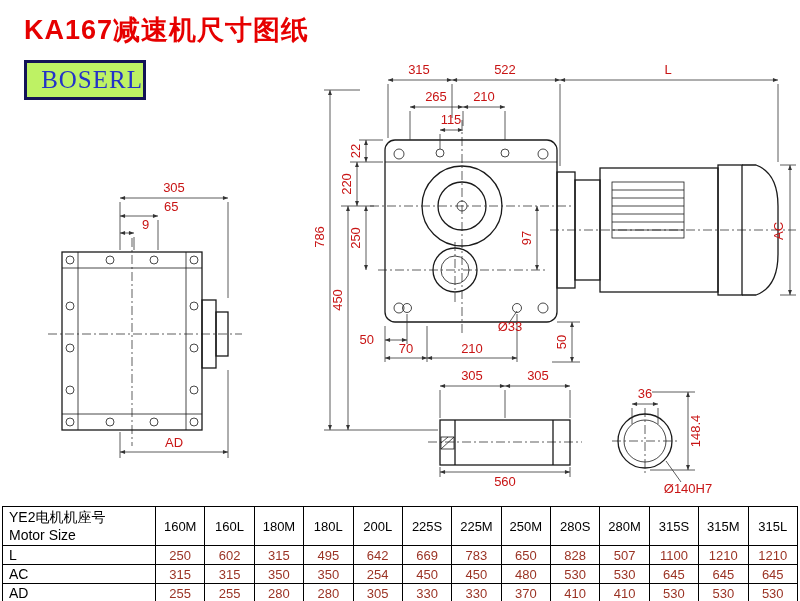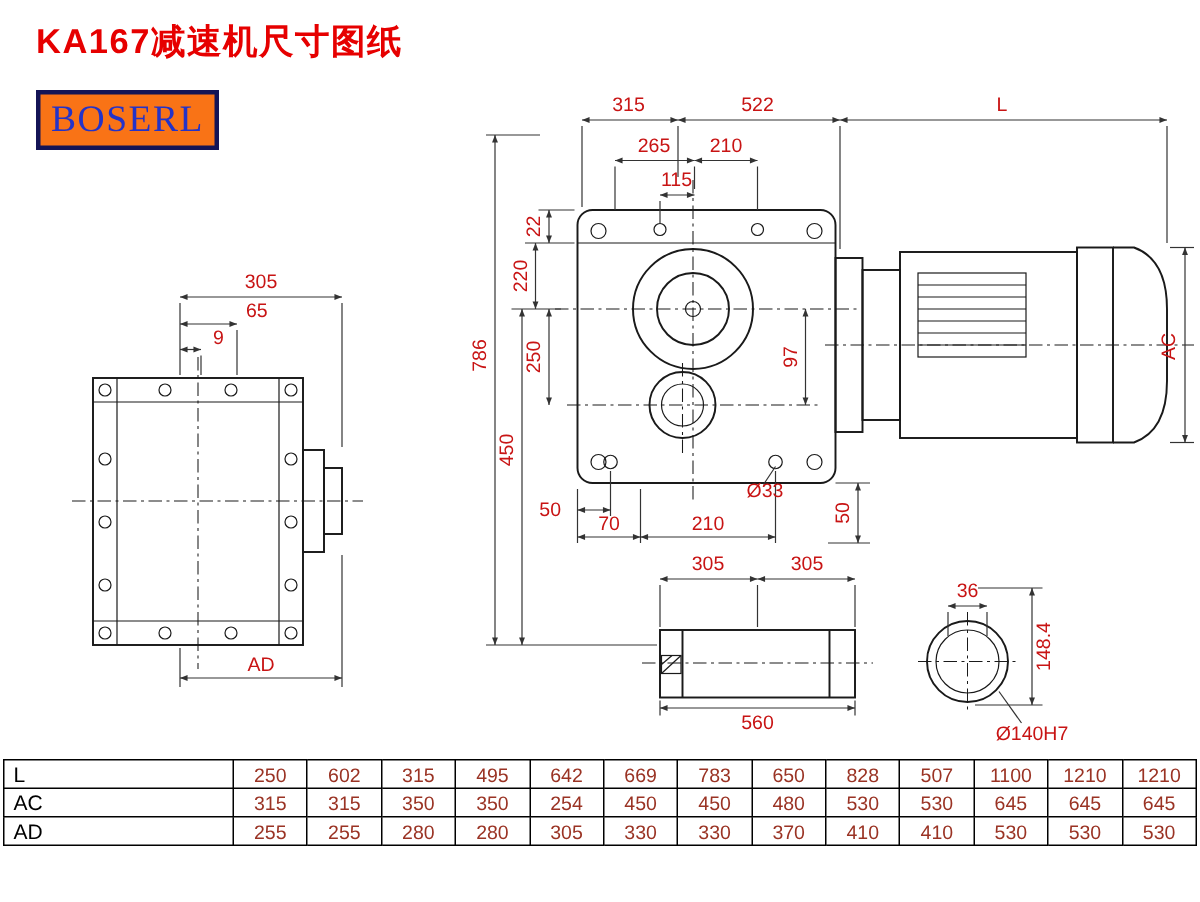--- a/index.html
+++ b/index.html
@@ -2,26 +2,26 @@
 <html style="--title-red: #e60000; --dim-red: #c81414; --logo-blue: #2433c8; --logo-border: #141456; --table-value: #9a3324; --line: #1a1a1a;"><head>
 <meta charset="utf-8">
 <style>
   html,body { margin:0; padding:0; background:#ffffff; }
   .canvas {
     position:relative; width:800px; height:601px; background:#fff; overflow:hidden;
     font-family:"Liberation Sans", sans-serif;
   }
   .title {
     position:absolute; left:24px; top:12px;
-    font-size:23px; font-weight:bold; color:var(--title-red); letter-spacing:1px;
+    font-size:27px; font-weight:bold; color:var(--title-red); letter-spacing:1px;
   }
   .logo {
     position:absolute; left:24px; top:60px; width:116px; height:34px;
-    border:3px solid var(--logo-border); display:flex; align-items:center; justify-content:center;
-    background:#f97316;
+    border:3px solid var(--logo-border); display:flex; align-items:center; justify-content:flex-end;
+    background:#bef264;
   }
   .logo span {
     font-family:"Liberation Serif", serif; font-size:25px; color:var(--logo-blue); letter-spacing:1px;
   }
   svg.drawing { position:absolute; left:0; top:0; }
   .part { fill:none; stroke:var(--line); stroke-width:1.3; }
   .thin { stroke-width:0.8 !important; }
   .cl { fill:none; stroke:var(--line); stroke-width:0.7; stroke-dasharray:9 3 2 3; }
   .dim { fill:none; stroke:#333; stroke-width:0.8; }
   .dim-label { fill:var(--dim-red); font-family:"Liberation Sans", sans-serif; font-size:13px; text-anchor:middle; }
@@ -252,20 +252,39 @@
       <text class="dim-label" x="505" y="486">560</text>
       <text class="dim-label" x="645" y="398">36</text>
       <text class="dim-label" transform="translate(700 431) rotate(-90)">148.4</text>
       <text class="dim-label" x="688" y="493">Ø140H7</text>
       <text class="dim-label" transform="translate(783 231) rotate(-90)">AC</text>
     </g>
   </svg>
 
   <table class="spec-table">
     <tbody>
+        <tr class="hdr">
+      <th class="first">
+        <div>YE2电机机座号</div>
+        <div>Motor Size</div>
+      </th>
+      <th>160M</th>
+      <th>160L</th>
+      <th>180M</th>
+      <th>180L</th>
+      <th>200L</th>
+      <th>225S</th>
+      <th>225M</th>
+      <th>250M</th>
+      <th>280S</th>
+      <th>280M</th>
+      <th>315S</th>
+      <th>315M</th>
+      <th>315L</th>
+    </tr>
     <tr class="vals">
       <th class="first">L</th>
       <td class="val">250</td>
       <td class="val">602</td>
       <td class="val">315</td>
       <td class="val">495</td>
       <td class="val">642</td>
       <td class="val">669</td>
       <td class="val">783</td>
       <td class="val">650</td>

